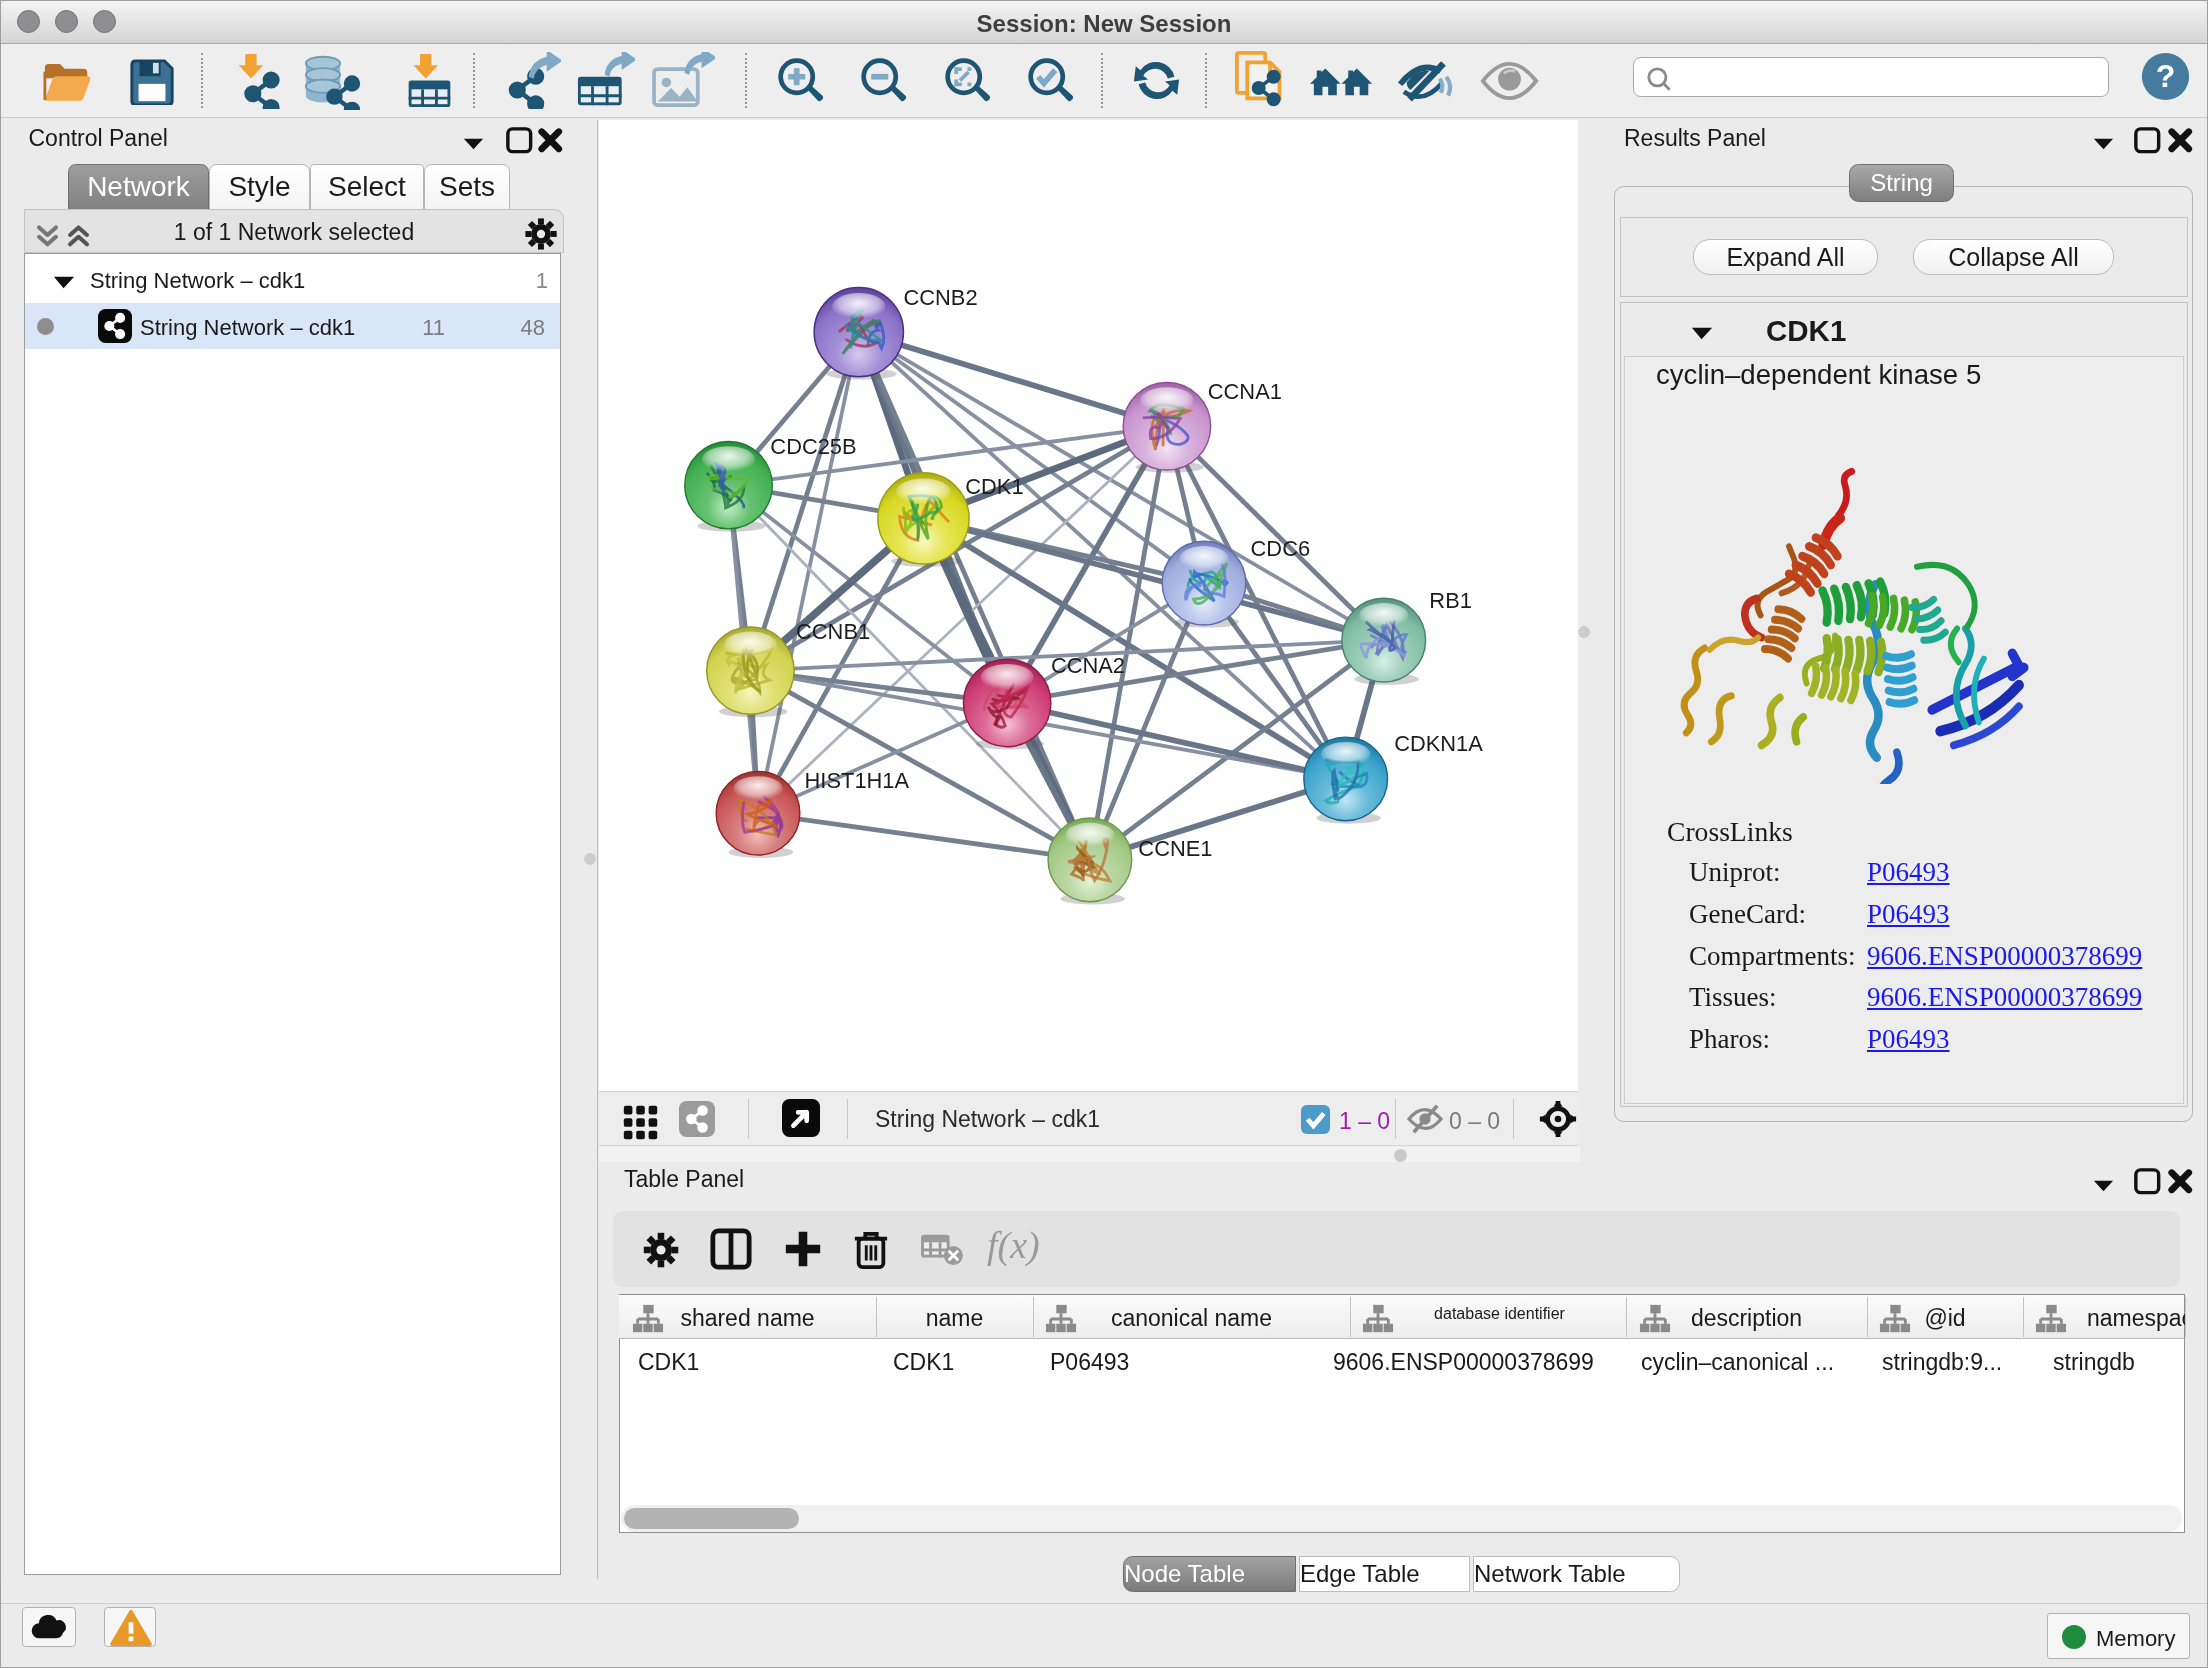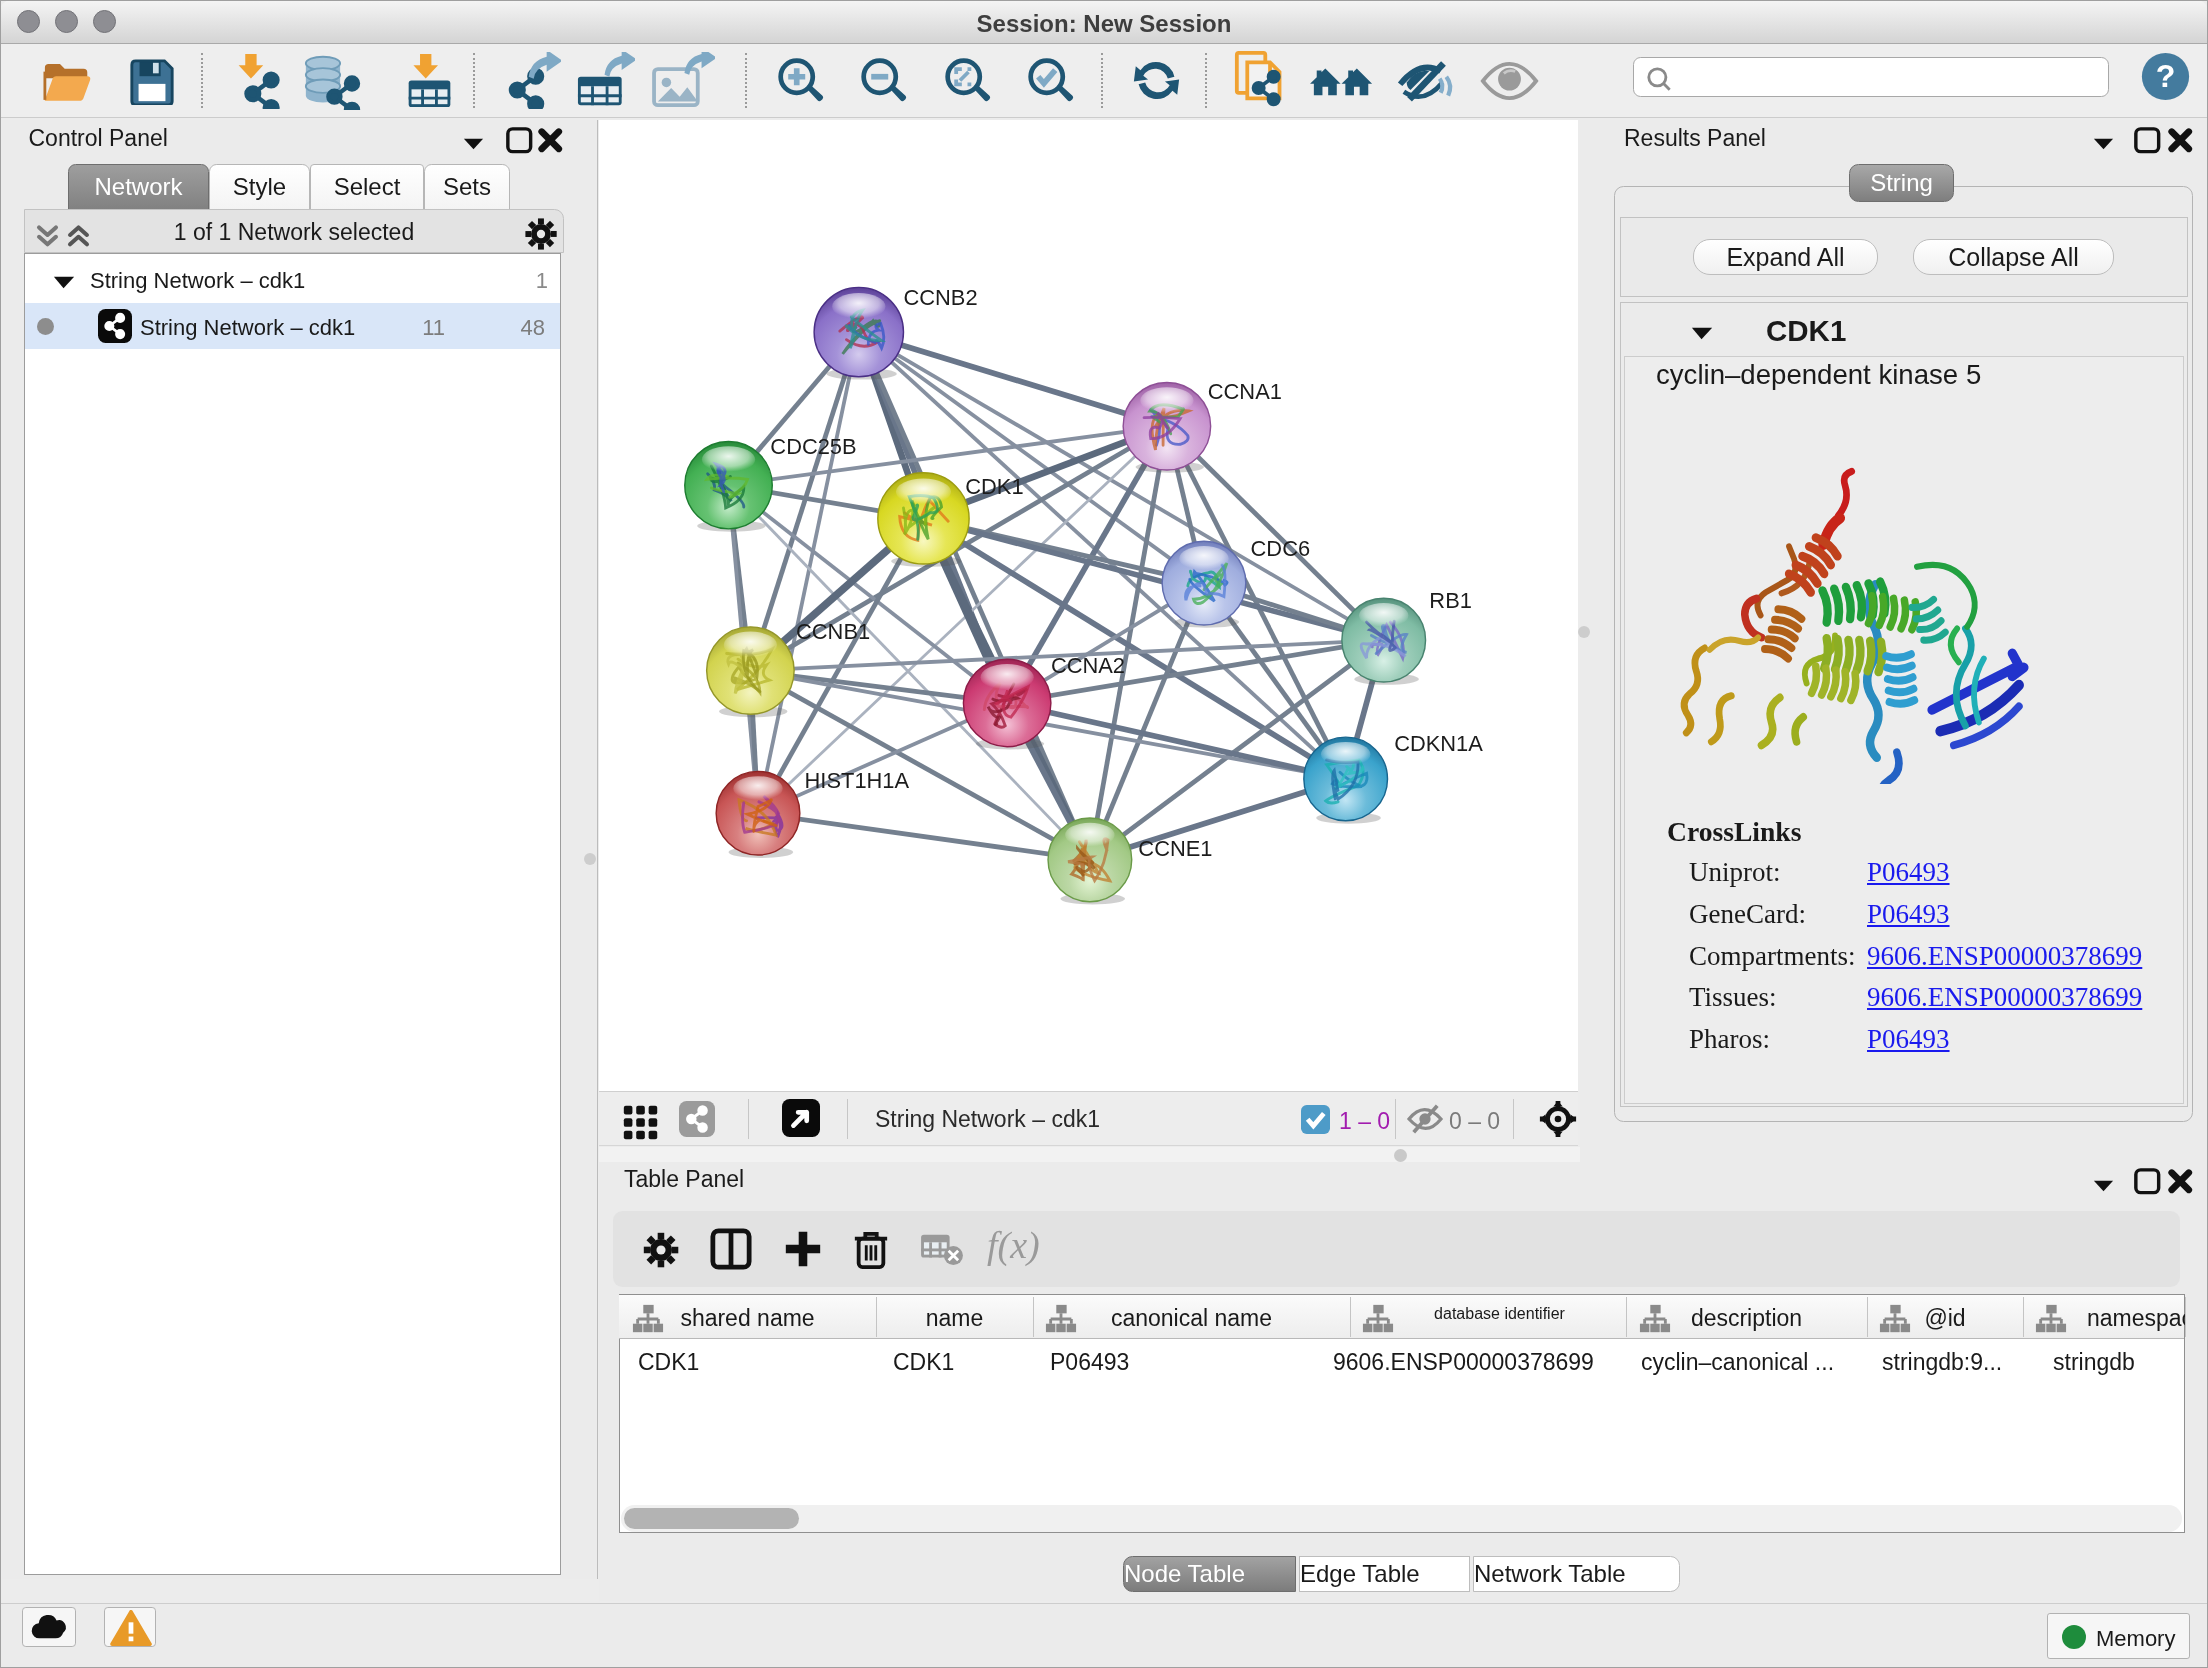--- a/index.html
+++ b/index.html
@@ -5,21 +5,21 @@
 body{font-family:'Liberation Sans',sans-serif;background:#ececec;position:relative;font-size:23px;color:#1a1a1a}
 .abs{position:absolute}
 .titlebar{left:0;top:0;width:2208px;height:44px;background:linear-gradient(#f5f5f5,#d4d4d4);border-bottom:1.9px solid #a9a9a9;border-radius:11.4px 11.4px 0 0}
 .tl{width:23px;height:23px;border-radius:50%;background:#8e8e93;border:1.9px solid #737378;top:9.5px}
 .title{width:2208px;text-align:center;top:9.5px;font-size:24px;font-weight:600;color:#3e3e3e}
 .toolbar{left:0;top:44px;width:2208px;height:74px;background:#eeeeee;border-bottom:1.9px solid #cccccc}
 .tsep{top:53px;height:55px;width:0;border-left:2.9px dotted #9a9a9a}
 .searchbox{left:1633px;top:57px;width:476px;height:40px;background:#fff;border:1.9px solid #a8a8a8;border-radius:7.6px}
 .panel-title{font-size:23px;color:#1a1a1a}
 .ctrl{left:1.9px;top:120px;width:596px;height:1459px;background:#ebebeb;border-right:1.9px solid #bcbcbc}
-.tab{position:absolute;top:164px;height:60px;border:1px solid #b6b6b6;background:linear-gradient(#ffffff,#f0f0f0);text-align:center;line-height:44px;font-size:24px}
+.tab{position:absolute;top:164px;height:60px;border:1px solid #b6b6b6;background:linear-gradient(#ffffff,#f0f0f0);text-align:center;line-height:44px;font-size:28px}
 .tabsel{background:linear-gradient(#9e9e9e,#787878);color:#fff;border-color:#6e6e6e}
 .ntbar{left:24px;top:209px;width:540px;height:44px;background:#e3e3e3;border:1px solid #c2c2c2;border-radius:0 9.5px 0 0}
 .treebox{left:24px;top:253px;width:537px;height:1322px;background:#fff;border:1px solid #9c9c9c}
 .selrow{background:#d9e6f8}
 .canvas{left:599px;top:120px;width:979px;height:971px;background:#fff}
 .cbar{left:599px;top:1091px;width:979px;height:55px;background:#ededed;border-top:1.9px solid #cfcfcf;border-bottom:1px solid #d6d6d6}
 .cstrip{left:599px;top:1147px;width:1609px;height:15px;background:#f2f2f2}
 .results{left:1580px;top:120px;width:629px;height:1042px;background:#ebebeb}
 .rbox{left:1614px;top:186px;width:579px;height:936px;background:#ebebeb;border:1.9px solid #b4b4b4;border-radius:9.5px}
 .stringtab{left:1849px;top:164px;width:105px;height:38px;background:linear-gradient(#a8a8a8,#7e7e7e);border:1px solid #6e6e6e;border-radius:9.5px;color:#fff;text-align:center;line-height:36px;font-size:24px}
@@ -644,21 +644,21 @@
       <path d="M276 232 Q261 239 246 234" fill="none" stroke="#2f9ed0" stroke-width="9" stroke-linecap="round"></path>
       <path d="M277 245 Q263 252 247 247" fill="none" stroke="#2f9ed0" stroke-width="9" stroke-linecap="round"></path>
       <path d="M278 258 Q264 265 248 260" fill="none" stroke="#2f9ed0" stroke-width="9" stroke-linecap="round"></path>
       <path d="M279 271 Q265 278 249 273" fill="none" stroke="#2f9ed0" stroke-width="9" stroke-linecap="round"></path>
       <path d="M302 157 Q291 167 276 166" fill="none" stroke="#20a890" stroke-width="8" stroke-linecap="round"></path>
       <path d="M307 169 Q296 179 281 179" fill="none" stroke="#20a890" stroke-width="8" stroke-linecap="round"></path>
       <path d="M311 181 Q300 192 285 191" fill="none" stroke="#20a890" stroke-width="8" stroke-linecap="round"></path>
       <path d="M316 194 Q305 204 290 203" fill="none" stroke="#20a890" stroke-width="8" stroke-linecap="round"></path>
     </g>
   </svg>
-<div class="abs serif" style="left:1667px;top:816px;font-size:27.6px;font-weight:bold">CrossLinks</div>
+<div class="abs serif" style="left:1667px;top:816px;font-size:27.6px;font-weight:normal">CrossLinks</div>
 <div class="abs serif" style="left:1689px;top:857px;font-size:27px">Uniprot:</div>
 <div class="abs serif link" style="left:1867px;top:857px;font-size:27px">P06493</div>
 <div class="abs serif" style="left:1689px;top:899px;font-size:27px">GeneCard:</div>
 <div class="abs serif link" style="left:1867px;top:899px;font-size:27px">P06493</div>
 <div class="abs serif" style="left:1689px;top:941px;font-size:27px">Compartments:</div>
 <div class="abs serif link" style="left:1867px;top:941px;font-size:27px">9606.ENSP00000378699</div>
 <div class="abs serif" style="left:1689px;top:982px;font-size:27px">Tissues:</div>
 <div class="abs serif link" style="left:1867px;top:982px;font-size:27px">9606.ENSP00000378699</div>
 <div class="abs serif" style="left:1689px;top:1024px;font-size:27px">Pharos:</div>
 <div class="abs serif link" style="left:1867px;top:1024px;font-size:27px">P06493</div>

